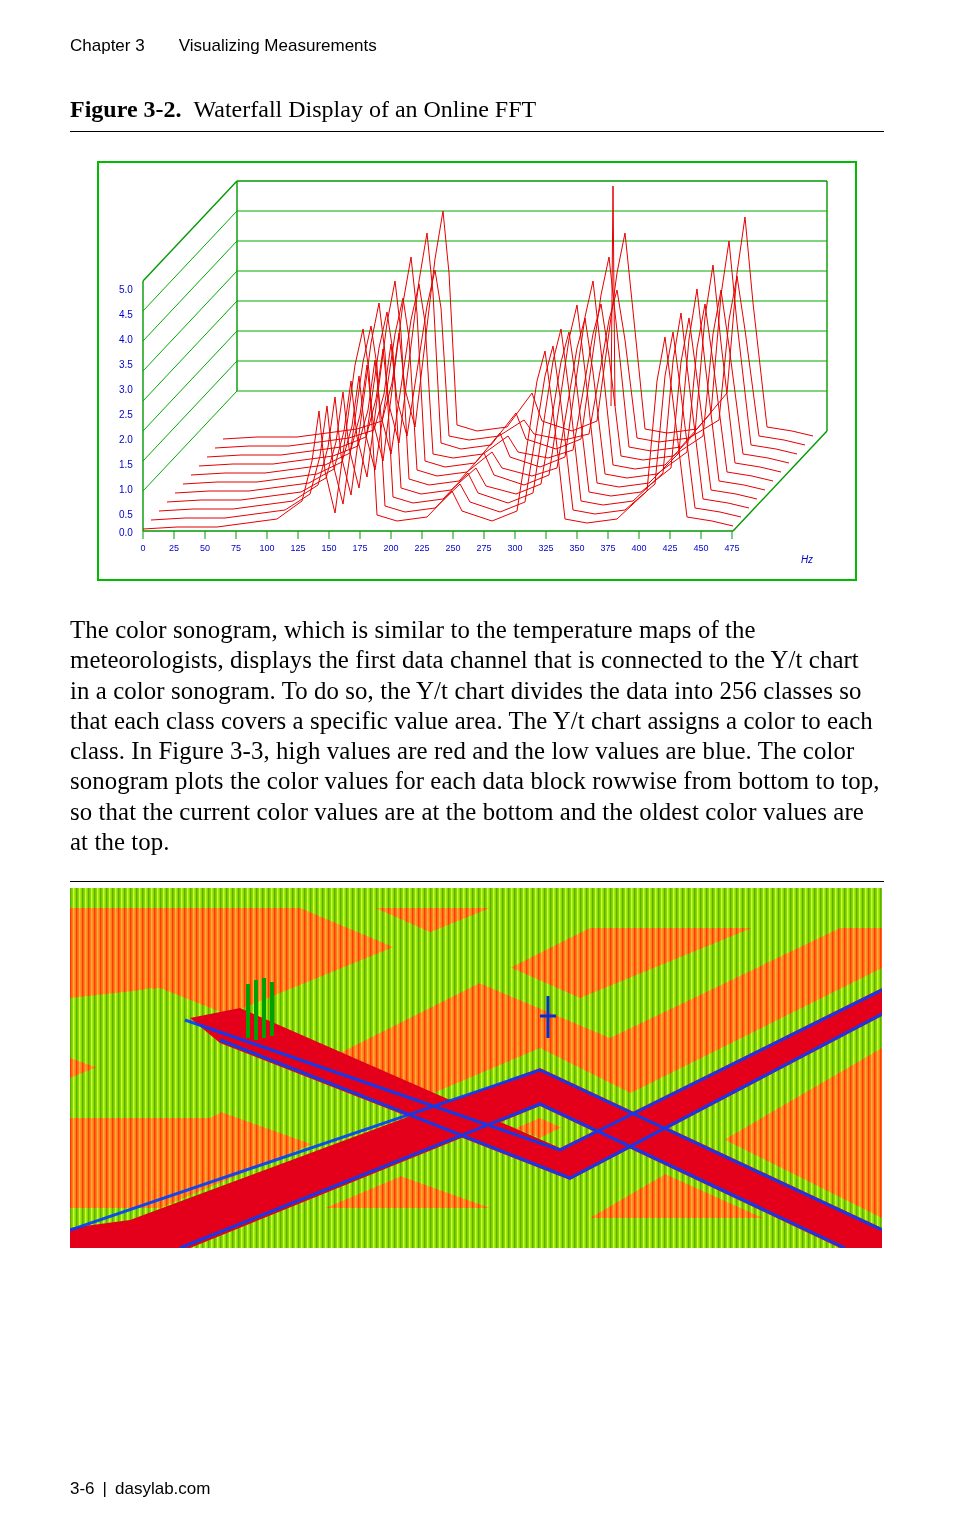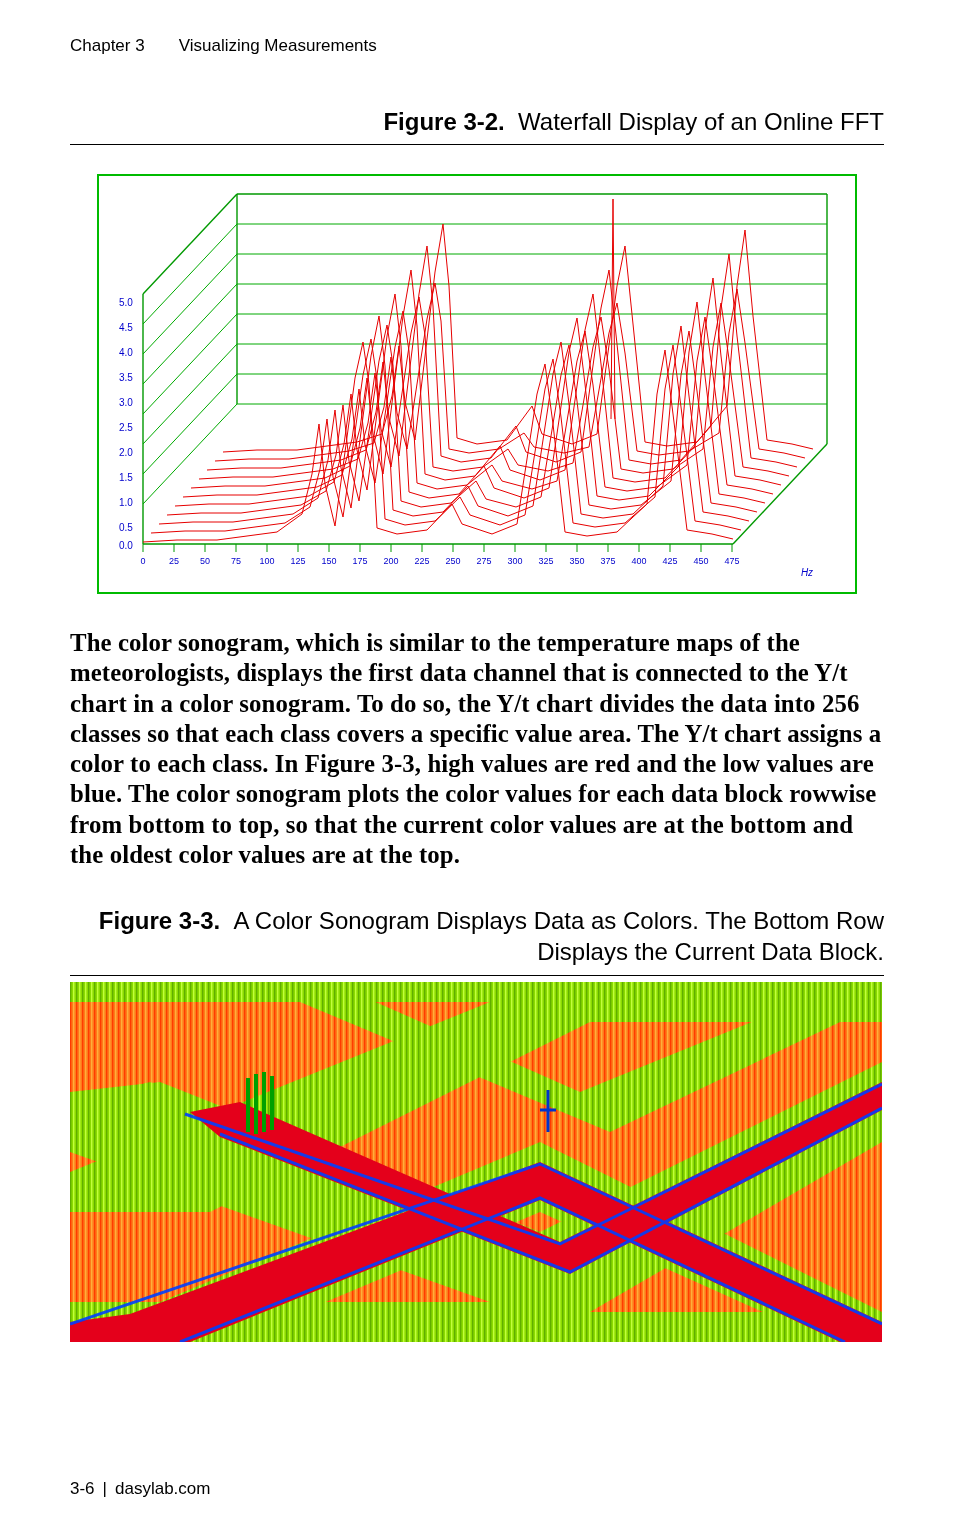--- a/index.html
+++ b/index.html
@@ -20,42 +20,41 @@
     flex-direction: column;
   }
   .header {
     font-family: Arial, Helvetica, sans-serif;
     font-size: 17px;
     color: #000;
     margin-bottom: 40px;
   }
   .header .gap { display: inline-block; width: 34px; }
   .fig-caption {
-    font-family: Liberation Sans, sans-serif;
+    font-family: Liberation Serif, serif;
     font-size: 24px;
-    text-align: right;
-    margin: 12px 0 8px 0;
+    text-align: left;
+    margin: 0 0 8px 0;
   }
   .fig-caption b { font-weight: bold; }
   .hr {
     height: 1px;
     background: #000;
     margin: 0 0 14px 0;
   }
   .hr.thin { margin-bottom: 6px; }
   .figure-box {
     margin: 15px auto 34px auto;
   }
   .body-text {
     font-size: 24.8px;
     line-height: 1.22;
     margin: 0 0 24px 0;
     text-align: left;
     letter-spacing: 0.1px;
-    font-weight: bold;
   }
   .sono-wrap {
     width: 812px;
     height: 360px;
     margin: 0;
   }
   .footer {
     position: absolute;
     bottom: 24px;
     left: 70px;
@@ -215,24 +214,20 @@
           <path d="M46,368 L80,366 L120,366 L150,362 L180,358 L205,350 L215,312 L222,262 L228,318 L238,356 L258,188 L266,140 L272,202 L280,354 L300,360 L330,356 L355,322 L365,350 L395,360 L420,350 L440,202 L448,162 L456,240 L468,358 L490,362 L520,358 L550,322 L560,202 L568,146 L576,232 L590,356 L615,360 L636,365"></path>
         </g>
 
         <path d="M510,250 L512,30 L514,250" transform="translate(4,-5)"></path>
       </g>
     </svg>
   </div>
 
   <p class="body-text">The color sonogram, which is similar to the temperature maps of the meteorologists, displays the first data channel that is connected to the Y/t chart in a color sonogram. To do so, the Y/t chart divides the data into 256 classes so that each class covers a specific value area. The Y/t chart assigns a color to each class. In Figure 3-3, high values are red and the low values are blue. The color sonogram plots the color values for each data block rowwise from bottom to top, so that the current color values are at the bottom and the oldest color values are at the top.</p>
 
-  <div class="fig-caption" style="line-height:1.28;">
-    <b>Figure 3-3.</b>&nbsp;&nbsp;<span>A Color Sonogram Displays Data as Colors. The Bottom Row</span><br>
-    <span>Displays the Current Data Block.</span>
-  </div>
   <div class="hr thin"></div>
 
   <div class="sono-wrap">
     <svg width="812" height="360" viewBox="0 0 812 360" preserveAspectRatio="none">
       <defs>
 
         <pattern id="stripes" width="6" height="6" patternUnits="userSpaceOnUse">
           <rect width="6" height="6" fill="#ff7a1a"></rect>
           <rect x="0" width="1.4" height="6" fill="#ff3b00"></rect>
           <rect x="3" width="1.4" height="6" fill="#ffae3a"></rect>

